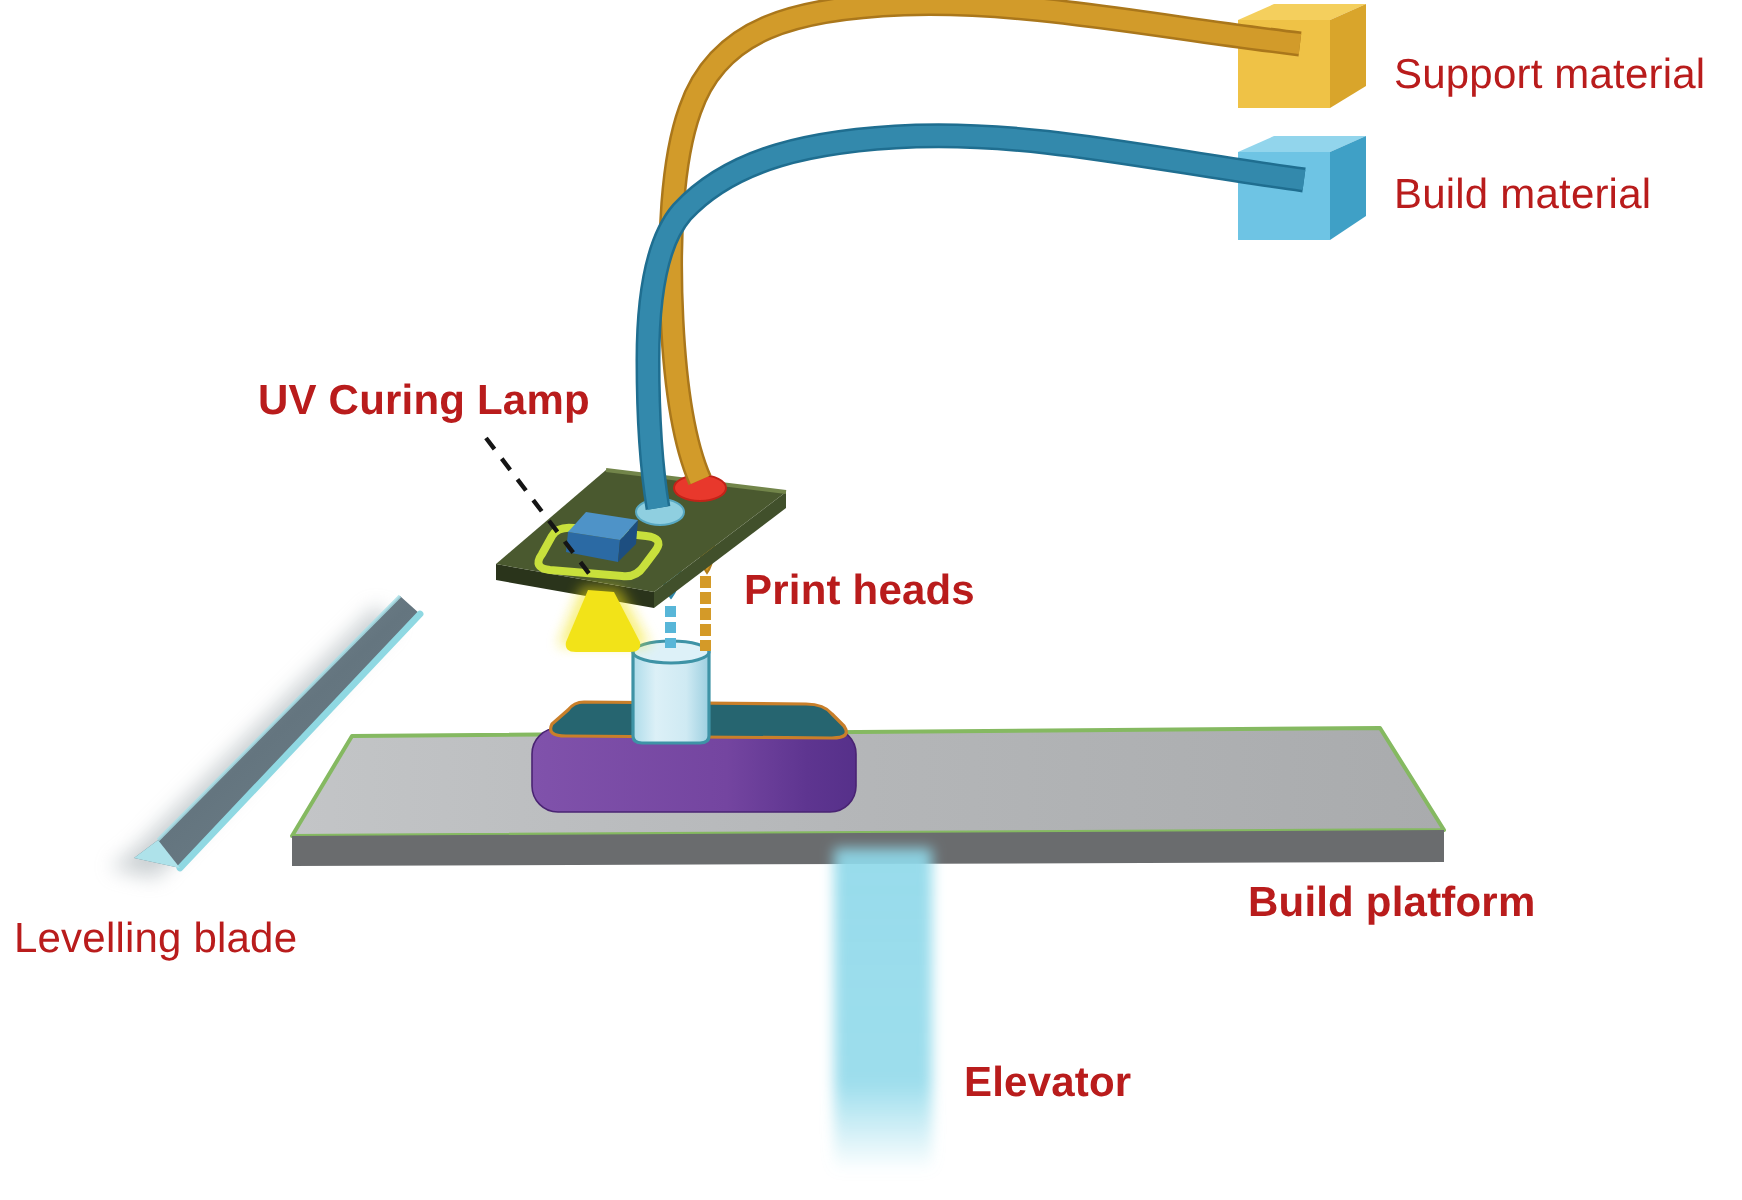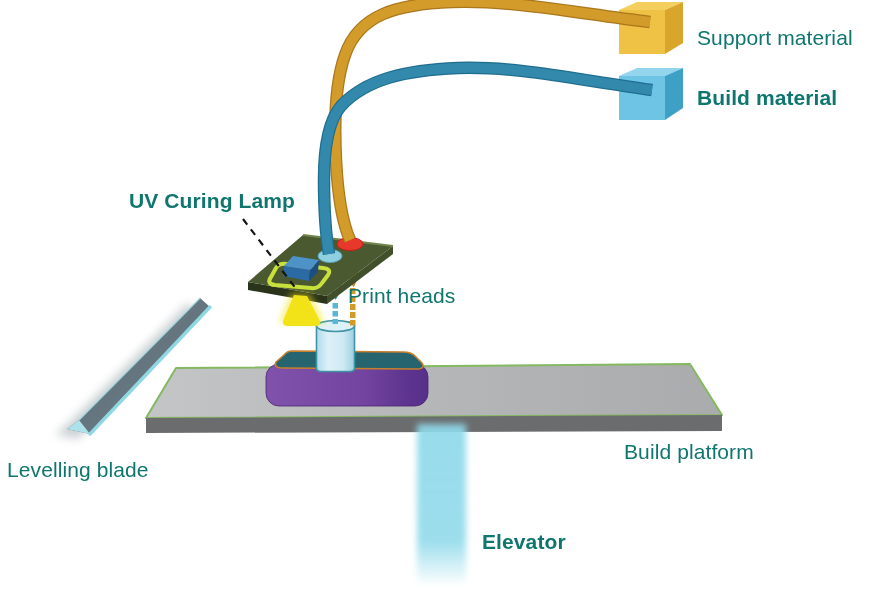--- a/index.html
+++ b/index.html
@@ -2,30 +2,30 @@
 <html><head>
 <meta charset="utf-8">
 <style>
   html,body{margin:0;padding:0;background:#ffffff;}
   #stage{
     position:relative;width:871px;height:600px;background:#ffffff;overflow:hidden;
     font-family:"Liberation Sans","DejaVu Sans",sans-serif;
   }
   #diagram-svg{position:absolute;left:0;top:0;}
   .lbl{
-    position:absolute;color:#0f766e;font-size:21px;line-height:1.1;
+    position:absolute;color:#b91c1c;font-size:21px;line-height:1.1;
     white-space:nowrap;letter-spacing:0.1px;
   }
   .lbl-support{left:697px;top:26px;}
-  .lbl-build{left:697px;top:86px;font-weight:bold;}
+  .lbl-build{left:697px;top:86px;}
   .lbl-uv{left:129px;top:189px;font-weight:bold;}
-  .lbl-printheads{left:348px;top:284px;}
+  .lbl-printheads{left:372px;top:284px;font-weight:bold;}
   .lbl-object{left:362px;top:319px;}
   .lbl-blade{left:7px;top:442px;margin-top:16px;}
-  .lbl-platform{left:624px;top:440px;}
+  .lbl-platform{left:624px;top:440px;font-weight:bold;}
   .lbl-elevator{left:482px;top:530px;font-weight:bold;}
 </style>
 </head>
 <body>
 
 <div id="stage">
 
 <svg id="diagram-svg" width="871" height="600" viewBox="0 0 871 600">
   <defs>
     <linearGradient id="gPlat" x1="0" y1="0" x2="1" y2="0">

